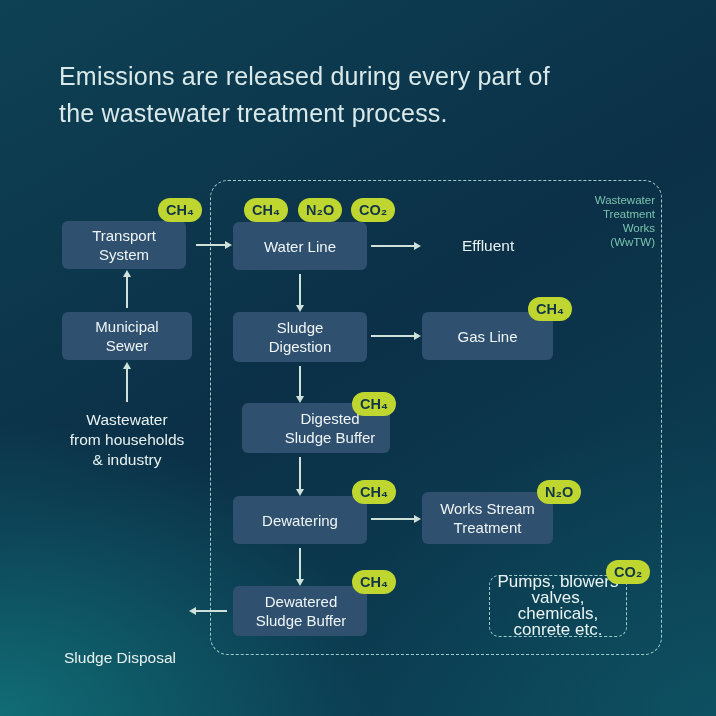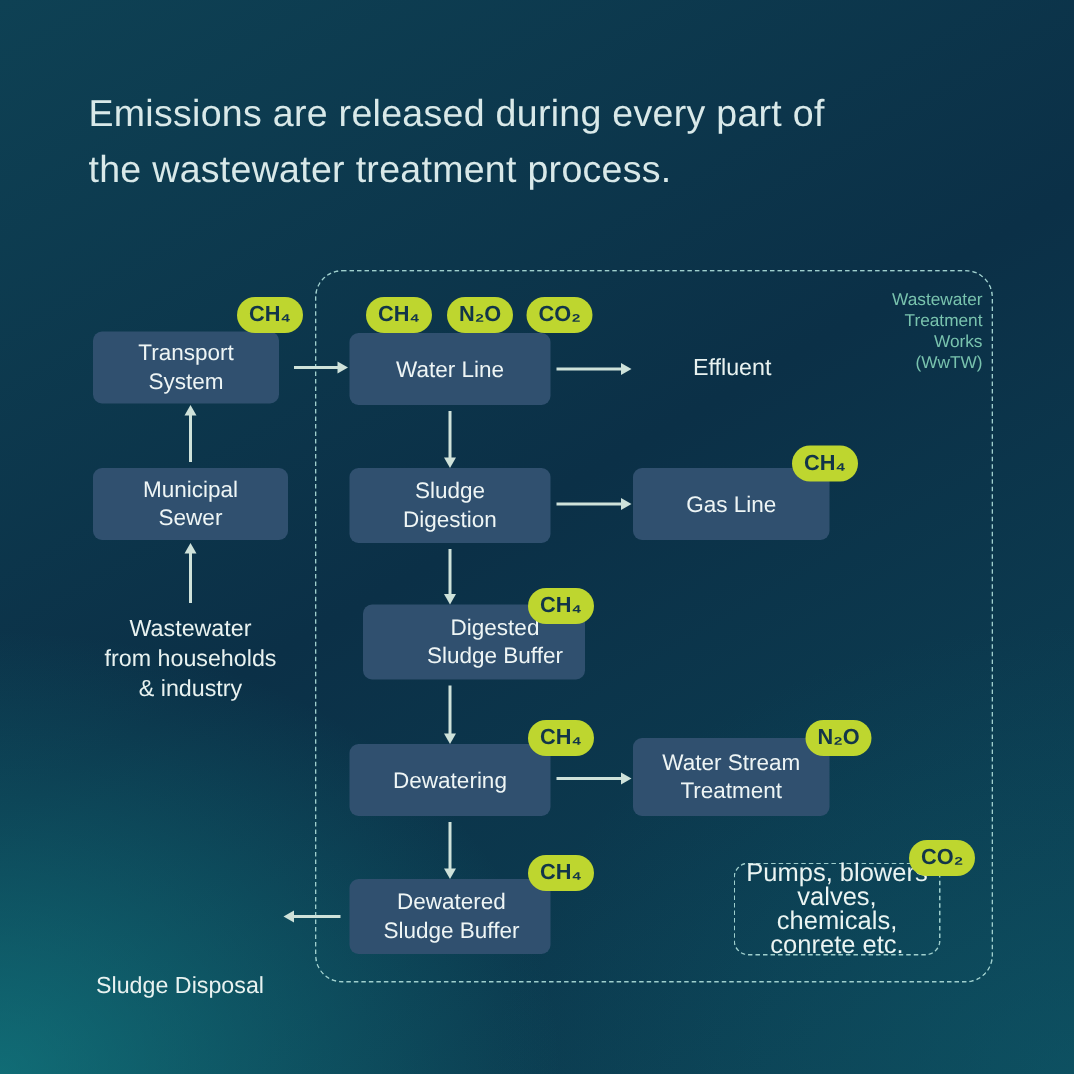--- a/index.html
+++ b/index.html
@@ -89,21 +89,21 @@
 Works
 (WwTW)</div>
 
   <div class="node" style="left:62px;top:221px;width:124px;height:48px;">Transport System</div>
   <div class="node" style="left:62px;top:312px;width:130px;height:48px;">Municipal Sewer</div>
   <div class="node" style="left:233px;top:312px;width:134px;height:50px;">Sludge Digestion</div>
   <div class="node" style="left:233px;top:222px;width:134px;height:48px;">Water Line</div>
   <div class="node" style="left:422px;top:312px;width:131px;height:48px;">Gas Line</div>
   <div class="node" style="left:242px;top:403px;width:148px;height:50px;padding-left:42px;">Digested Sludge Buffer</div>
   <div class="node" style="left:233px;top:496px;width:134px;height:48px;">Dewatering</div>
-  <div class="node" style="left:422px;top:492px;width:131px;height:52px;">Water Stream Treatment</div>
+  <div class="node" style="left:422px;top:492px;width:131px;height:52px;">Works Stream Treatment</div>
   <div class="node" style="left:233px;top:586px;width:134px;height:50px;padding-left:16px;">Dewatered Sludge Buffer</div>
 
   <div class="badge" style="left:158px;top:198px;">CH₄</div>
   <div class="badge" style="left:244px;top:198px;">CH₄</div>
   <div class="badge" style="left:298px;top:198px;">N₂O</div>
   <div class="badge" style="left:351px;top:198px;">CO₂</div>
   <div class="badge" style="left:528px;top:297px;">CH₄</div>
   <div class="badge" style="left:352px;top:392px;">CH₄</div>
   <div class="badge" style="left:352px;top:480px;">CH₄</div>
   <div class="badge" style="left:537px;top:480px;">N₂O</div>

